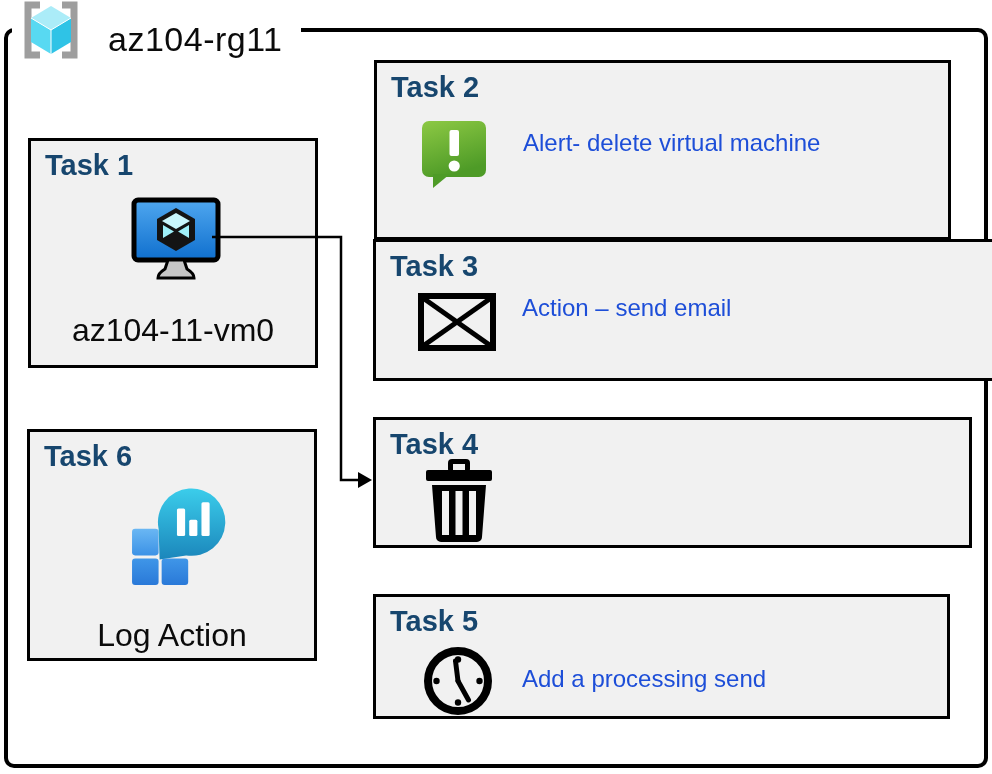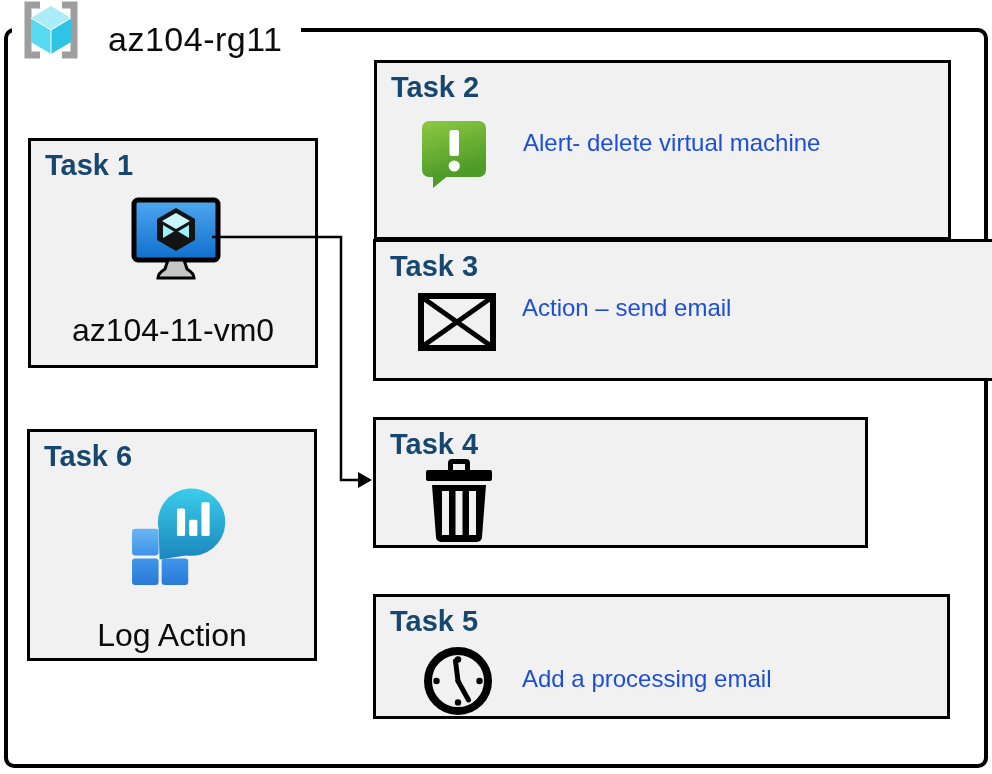--- a/index.html
+++ b/index.html
@@ -12,21 +12,21 @@
   .rg-title{font-size:34px;color:#0b0b0b;margin-left:22px;letter-spacing:.5px;}
   .task-box{position:absolute;background:#f1f1f1;border:3px solid #000;box-sizing:border-box;}
   .task-title{position:absolute;left:14px;top:8px;font-size:29px;font-weight:bold;color:#17466e;}
   .left-label{position:absolute;left:0;width:100%;text-align:center;font-size:32px;color:#0b0b0b;margin-top:8px;}
   .right-label{position:absolute;left:146px;font-size:24px;color:#1d4ed8;white-space:nowrap;}
   .icon{position:absolute;line-height:0;}
   #task1{left:28px;top:138px;width:290px;height:230px;padding-left:42px;}
   #task6{left:27px;top:429px;width:290px;height:232px;}
   #task2{left:374px;top:60px;width:577px;height:180px;}
   #task3{left:373px;top:239px;width:657px;height:142px;}
-  #task4{left:373px;top:417px;width:495px;height:131px;}
+  #task4{left:373px;top:417px;width:599px;height:131px;}
   #task5{left:373px;top:594px;width:577px;height:125px;padding-left:28px;}
   .arrow-layer{position:absolute;left:0;top:0;z-index:5;pointer-events:none;}
 </style>
 </head>
 <body>
 
 <div class="canvas">
 
   <div class="outer"></div>
 
@@ -148,21 +148,21 @@
       <svg width="76" height="72" viewBox="0 0 76 72">
         <circle cx="38" cy="36" r="30" fill="none" stroke="#000" stroke-width="8"></circle>
         <circle cx="38" cy="14.5" r="3.2" fill="#000"></circle>
         <circle cx="59.5" cy="36" r="3.2" fill="#000"></circle>
         <circle cx="38" cy="57.5" r="3.2" fill="#000"></circle>
         <circle cx="16.5" cy="36" r="3.2" fill="#000"></circle>
         <line x1="38" y1="36" x2="35.5" y2="16" stroke="#000" stroke-width="5" stroke-linecap="round"></line>
         <line x1="38" y1="36" x2="48.5" y2="55" stroke="#000" stroke-width="5" stroke-linecap="round"></line>
       </svg>
     </span>
-    <div class="right-label" style="top:68px">Add a processing email</div>
+    <div class="right-label" style="top:68px">Add a processing send</div>
   </div>
 
   <svg class="arrow-layer" width="992" height="774">
     <path d="M212,237 H341 V480 H359" fill="none" stroke="#000" stroke-width="2.5"></path>
     <polygon points="358,472 372,480 358,488" fill="#000"></polygon>
   </svg>
 
 </div>
 
 </body></html>

